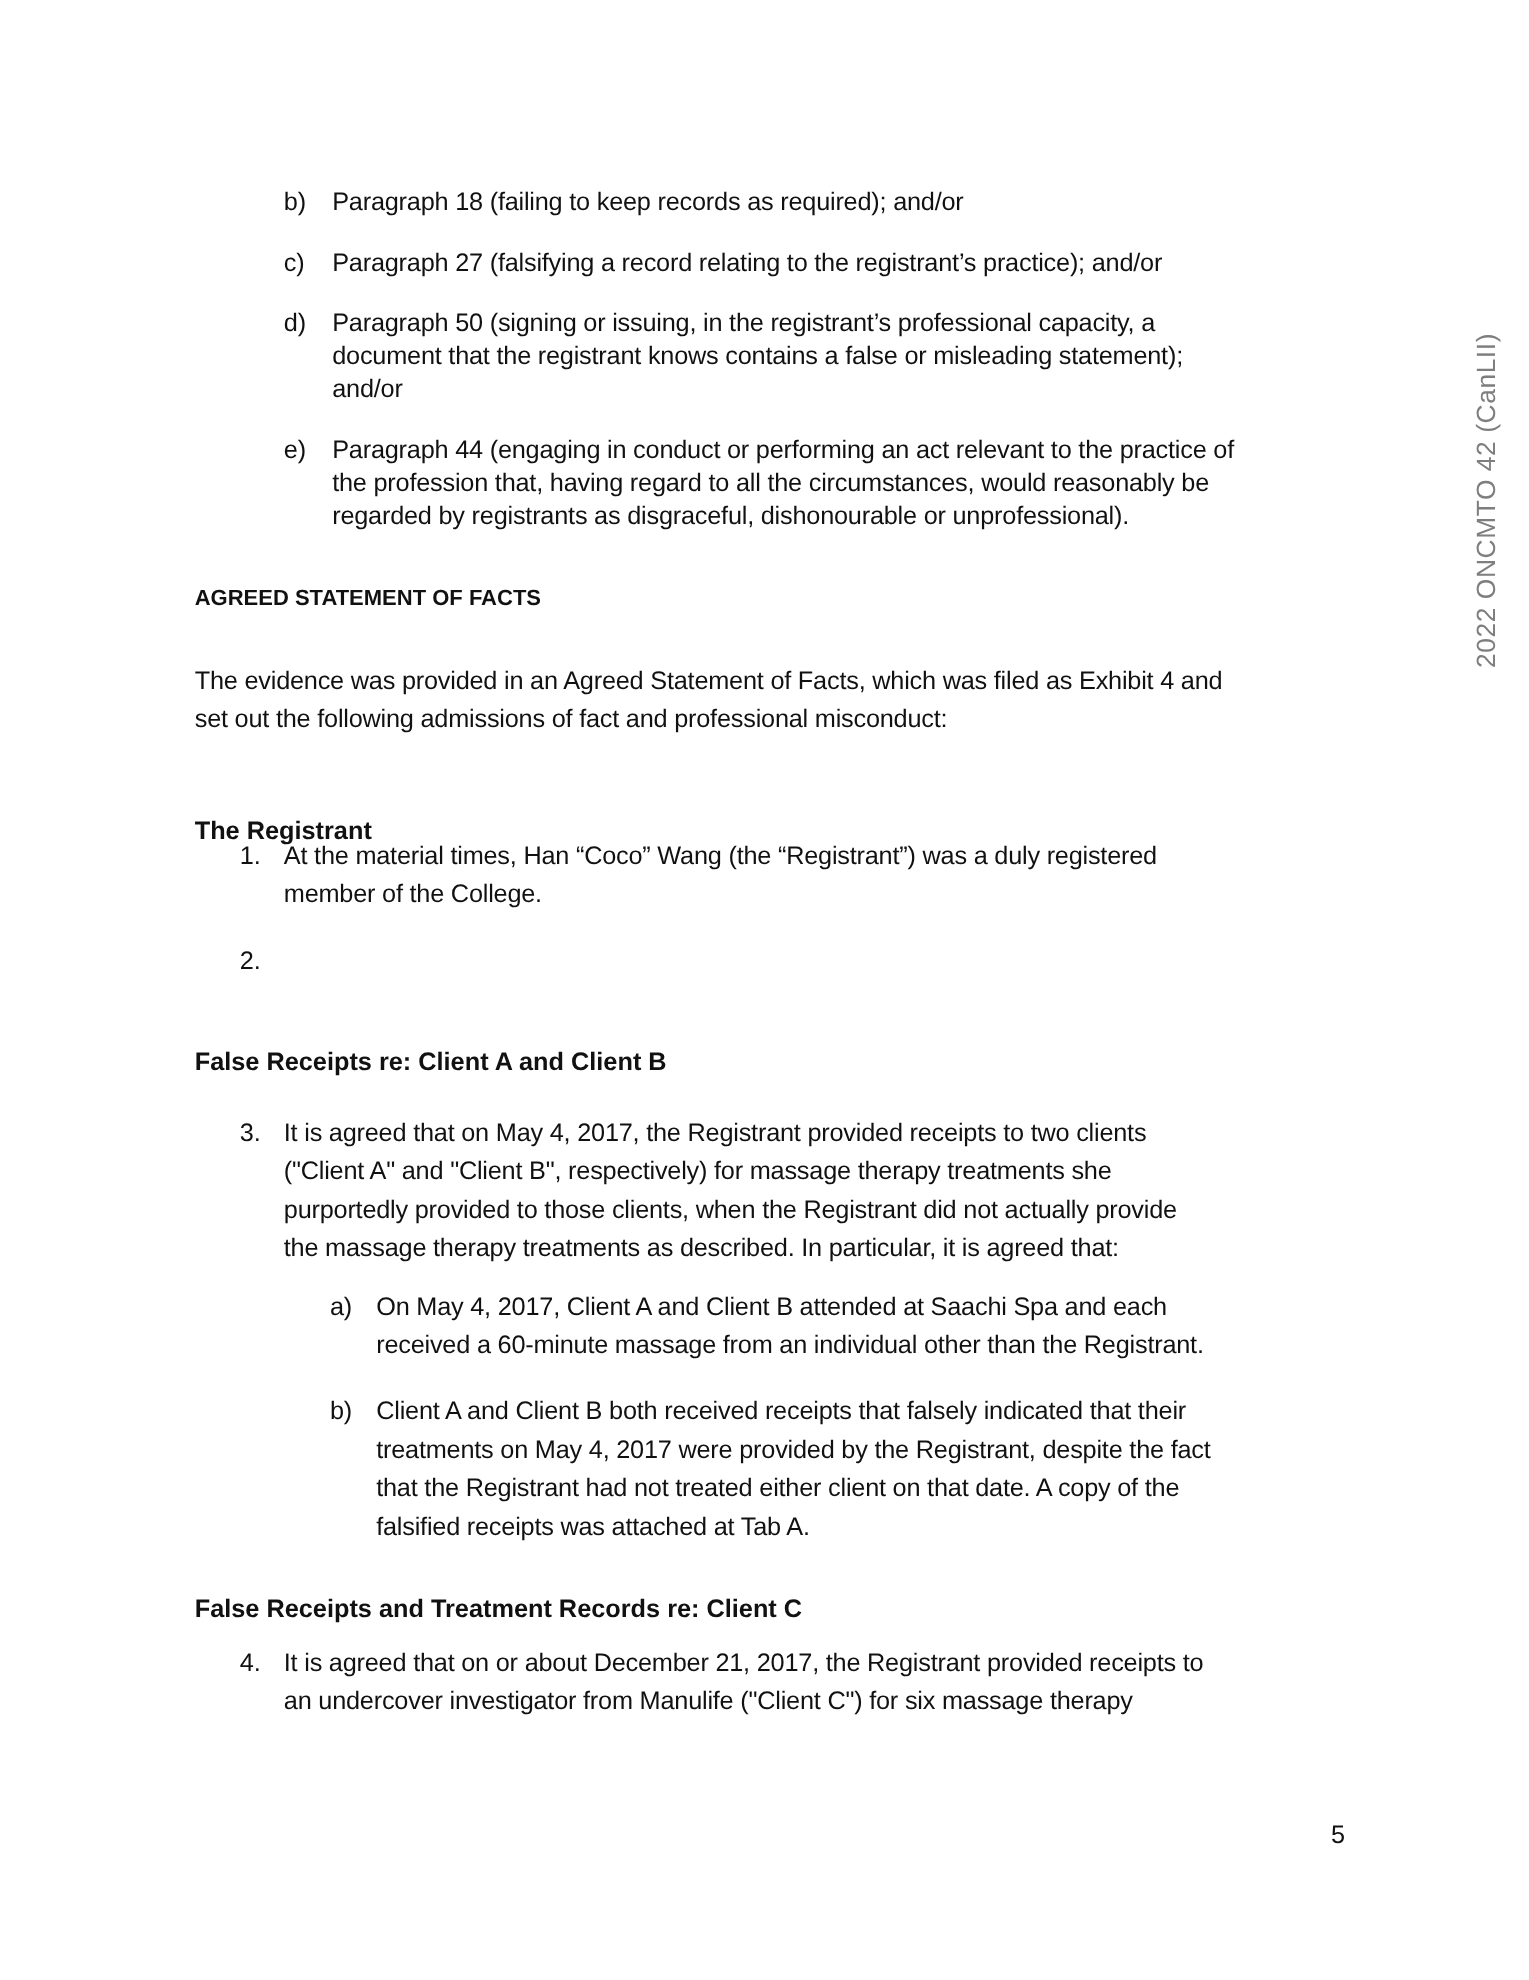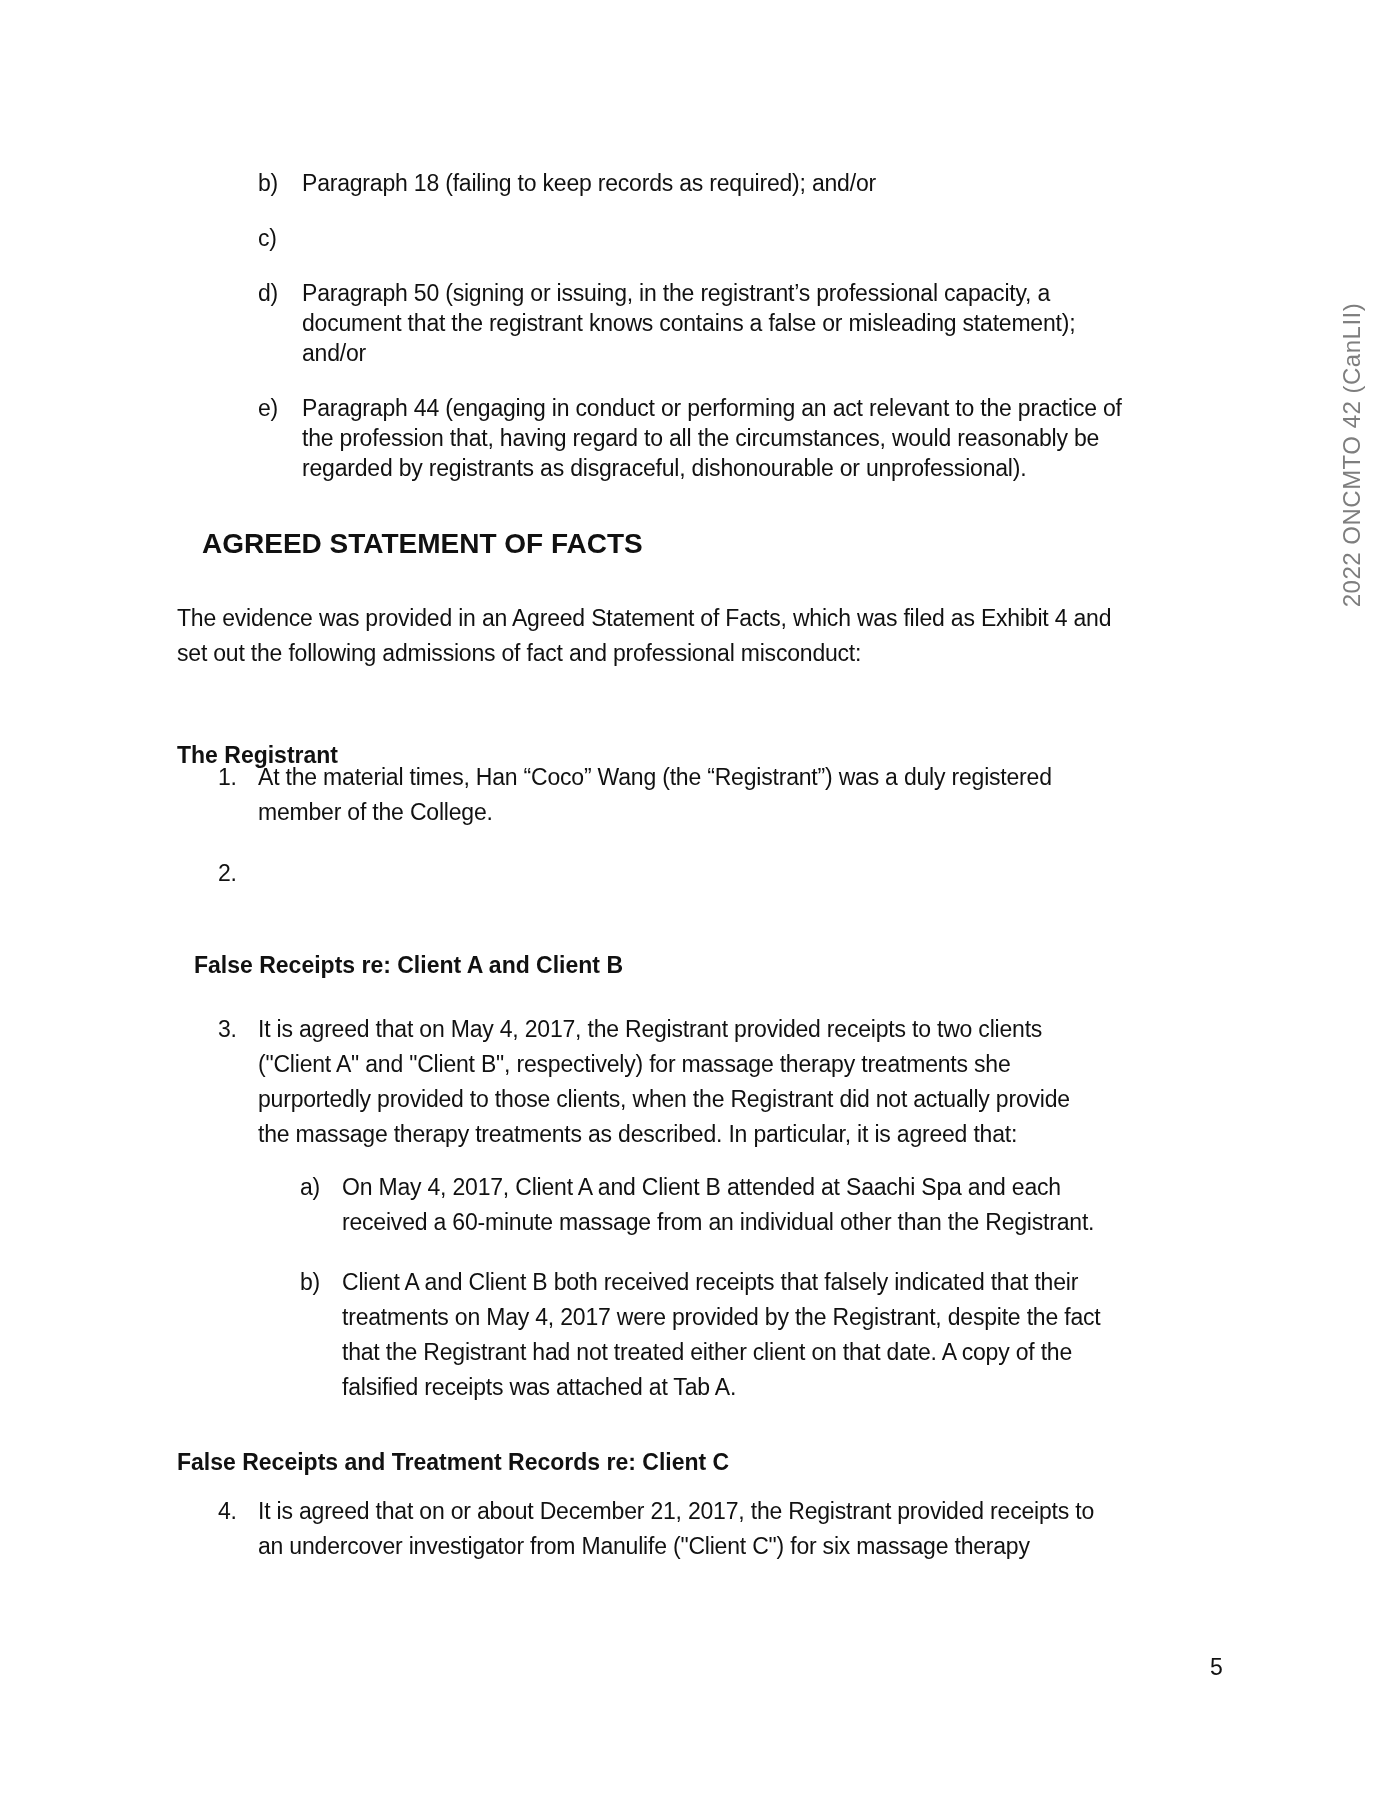--- a/index.html
+++ b/index.html
@@ -10,22 +10,22 @@
     font-family:"Liberation Sans",sans-serif;
     color:#111;
     letter-spacing:-0.2px;
     overflow:hidden;
   }
   .abs{position:absolute;}
   .body-text{font-size:23px;line-height:35px;}
   .tight{line-height:30px;}
   .txt{white-space:pre-line;}
   .doc-heading{
-    font-size:28px;font-weight:bold;letter-spacing:0;
-    line-height:32px;white-space:nowrap;margin-left:25px;
+    font-size:20px;font-weight:bold;letter-spacing:0;
+    line-height:32px;white-space:nowrap;
   }
   .sub-heading{
     font-size:23px;font-weight:bold;letter-spacing:0;
     line-height:30px;white-space:nowrap;
   }
   .list-item{display:flex;align-items:flex-start;}
   .marker{flex:0 0 auto;}
   .m44{width:44px;}
   .m40{width:40px;}
   .m42{width:42px;}
@@ -47,20 +47,21 @@
 
   <div class="abs body-text tight" style="left:258px;top:168px;width:920px;">
 
     <div class="list-item" style="margin-bottom:25px">
       <span class="marker m44">b)</span>
       <span class="txt">Paragraph 18 (failing to keep records as required); and/or</span>
     </div>
 
     <div class="list-item" style="margin-bottom:25px">
       <span class="marker m44">c)</span>
+      <span class="txt">Paragraph 27 (falsifying a record relating to the registrant’s practice); and/or</span>
     </div>
 
     <div class="list-item" style="margin-bottom:25px">
       <span class="marker m44">d)</span>
       <span class="txt">Paragraph 50 (signing or issuing, in the registrant’s professional capacity, a
 document that the registrant knows contains a false or misleading statement);
 and/or</span>
     </div>
 
     <div class="list-item">
@@ -81,21 +82,21 @@
   <div class="abs body-text list-item" style="left:218px;top:760px;width:990px;">
     <span class="marker m40">1.</span>
     <span class="txt">At the material times, Han “Coco” Wang (the “Registrant”) was a duly registered
 member of the College.</span>
   </div>
 
   <div class="abs body-text list-item" style="left:218px;top:856px;width:990px;">
     <span class="marker m40">2.</span>
   </div>
 
-  <div class="abs sub-heading" style="left:194px;top:950px;text-align:center;">False Receipts re: Client A and Client B</div>
+  <div class="abs sub-heading" style="left:177px;top:950px;text-align:center;">False Receipts re: Client A and Client B</div>
 
   <div class="abs body-text list-item" style="left:218px;top:1012px;width:990px;">
     <span class="marker m40">3.</span>
     <span class="txt">It is agreed that on May 4, 2017, the Registrant provided receipts to two clients
 ("Client A" and "Client B", respectively) for massage therapy treatments she
 purportedly provided to those clients, when the Registrant did not actually provide
 the massage therapy treatments as described. In particular, it is agreed that:</span>
   </div>
 
   <div class="abs body-text list-item" style="left:300px;top:1170px;width:900px;">

